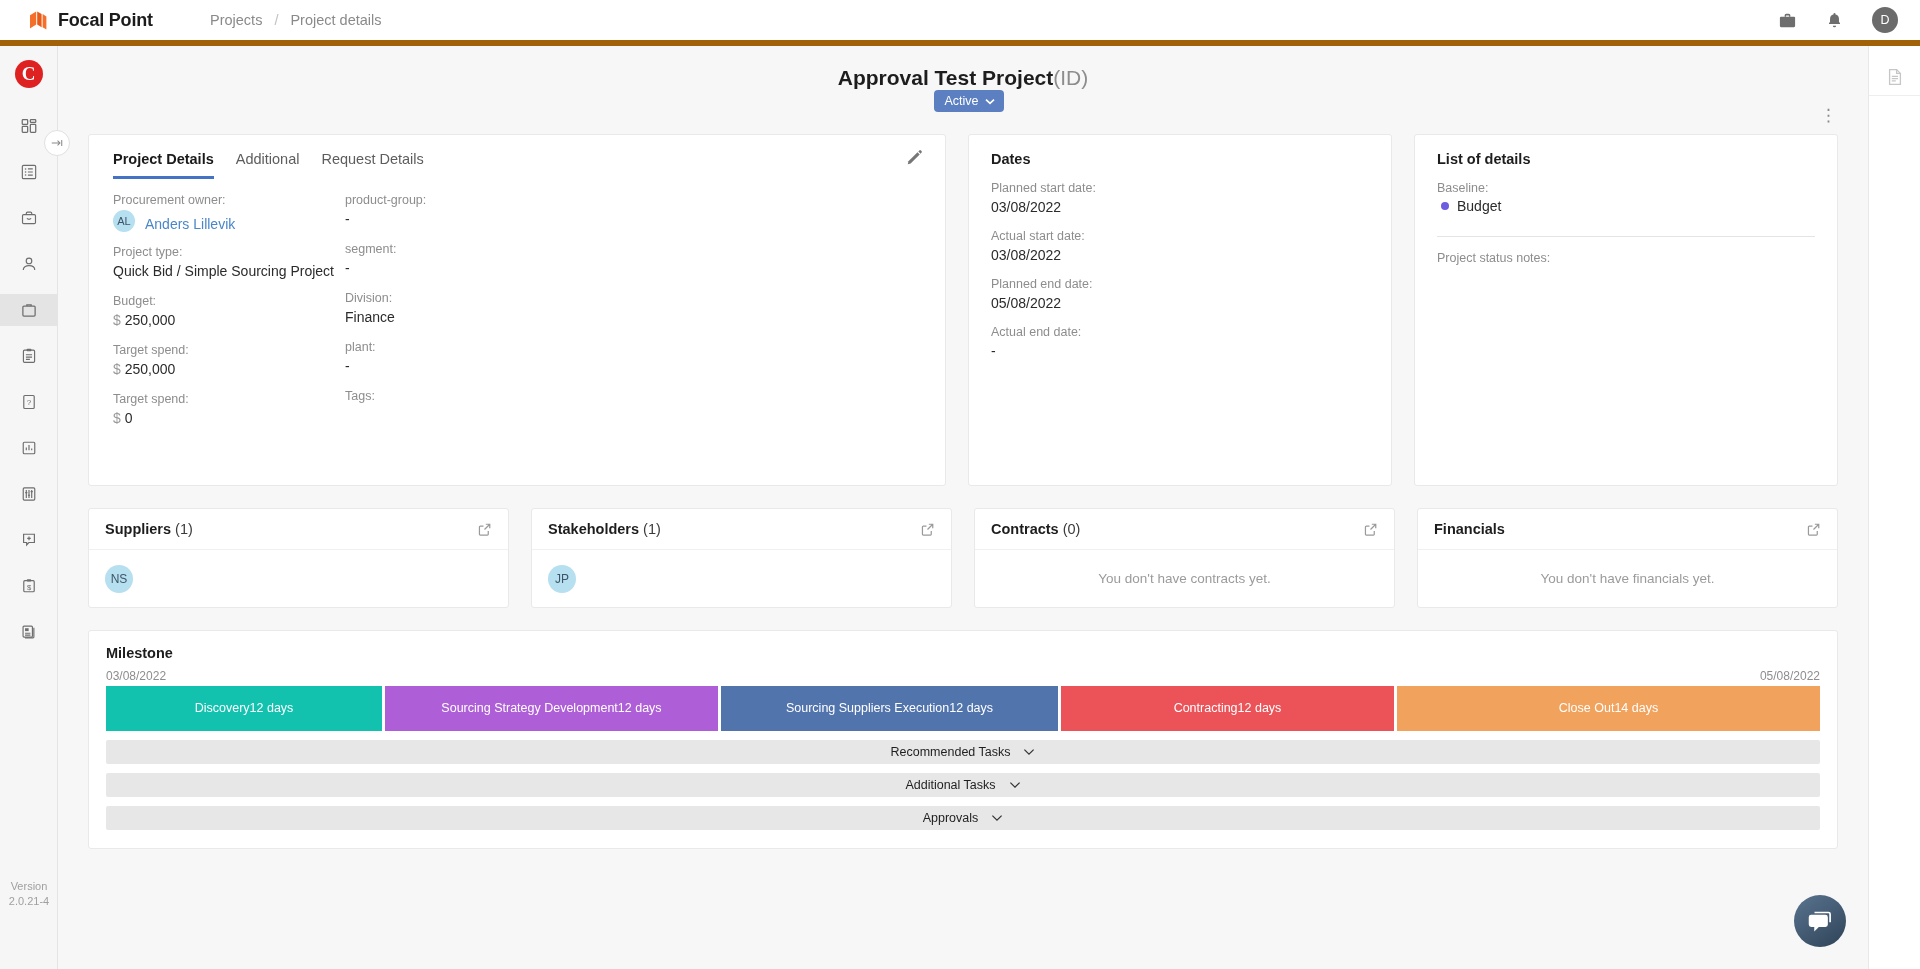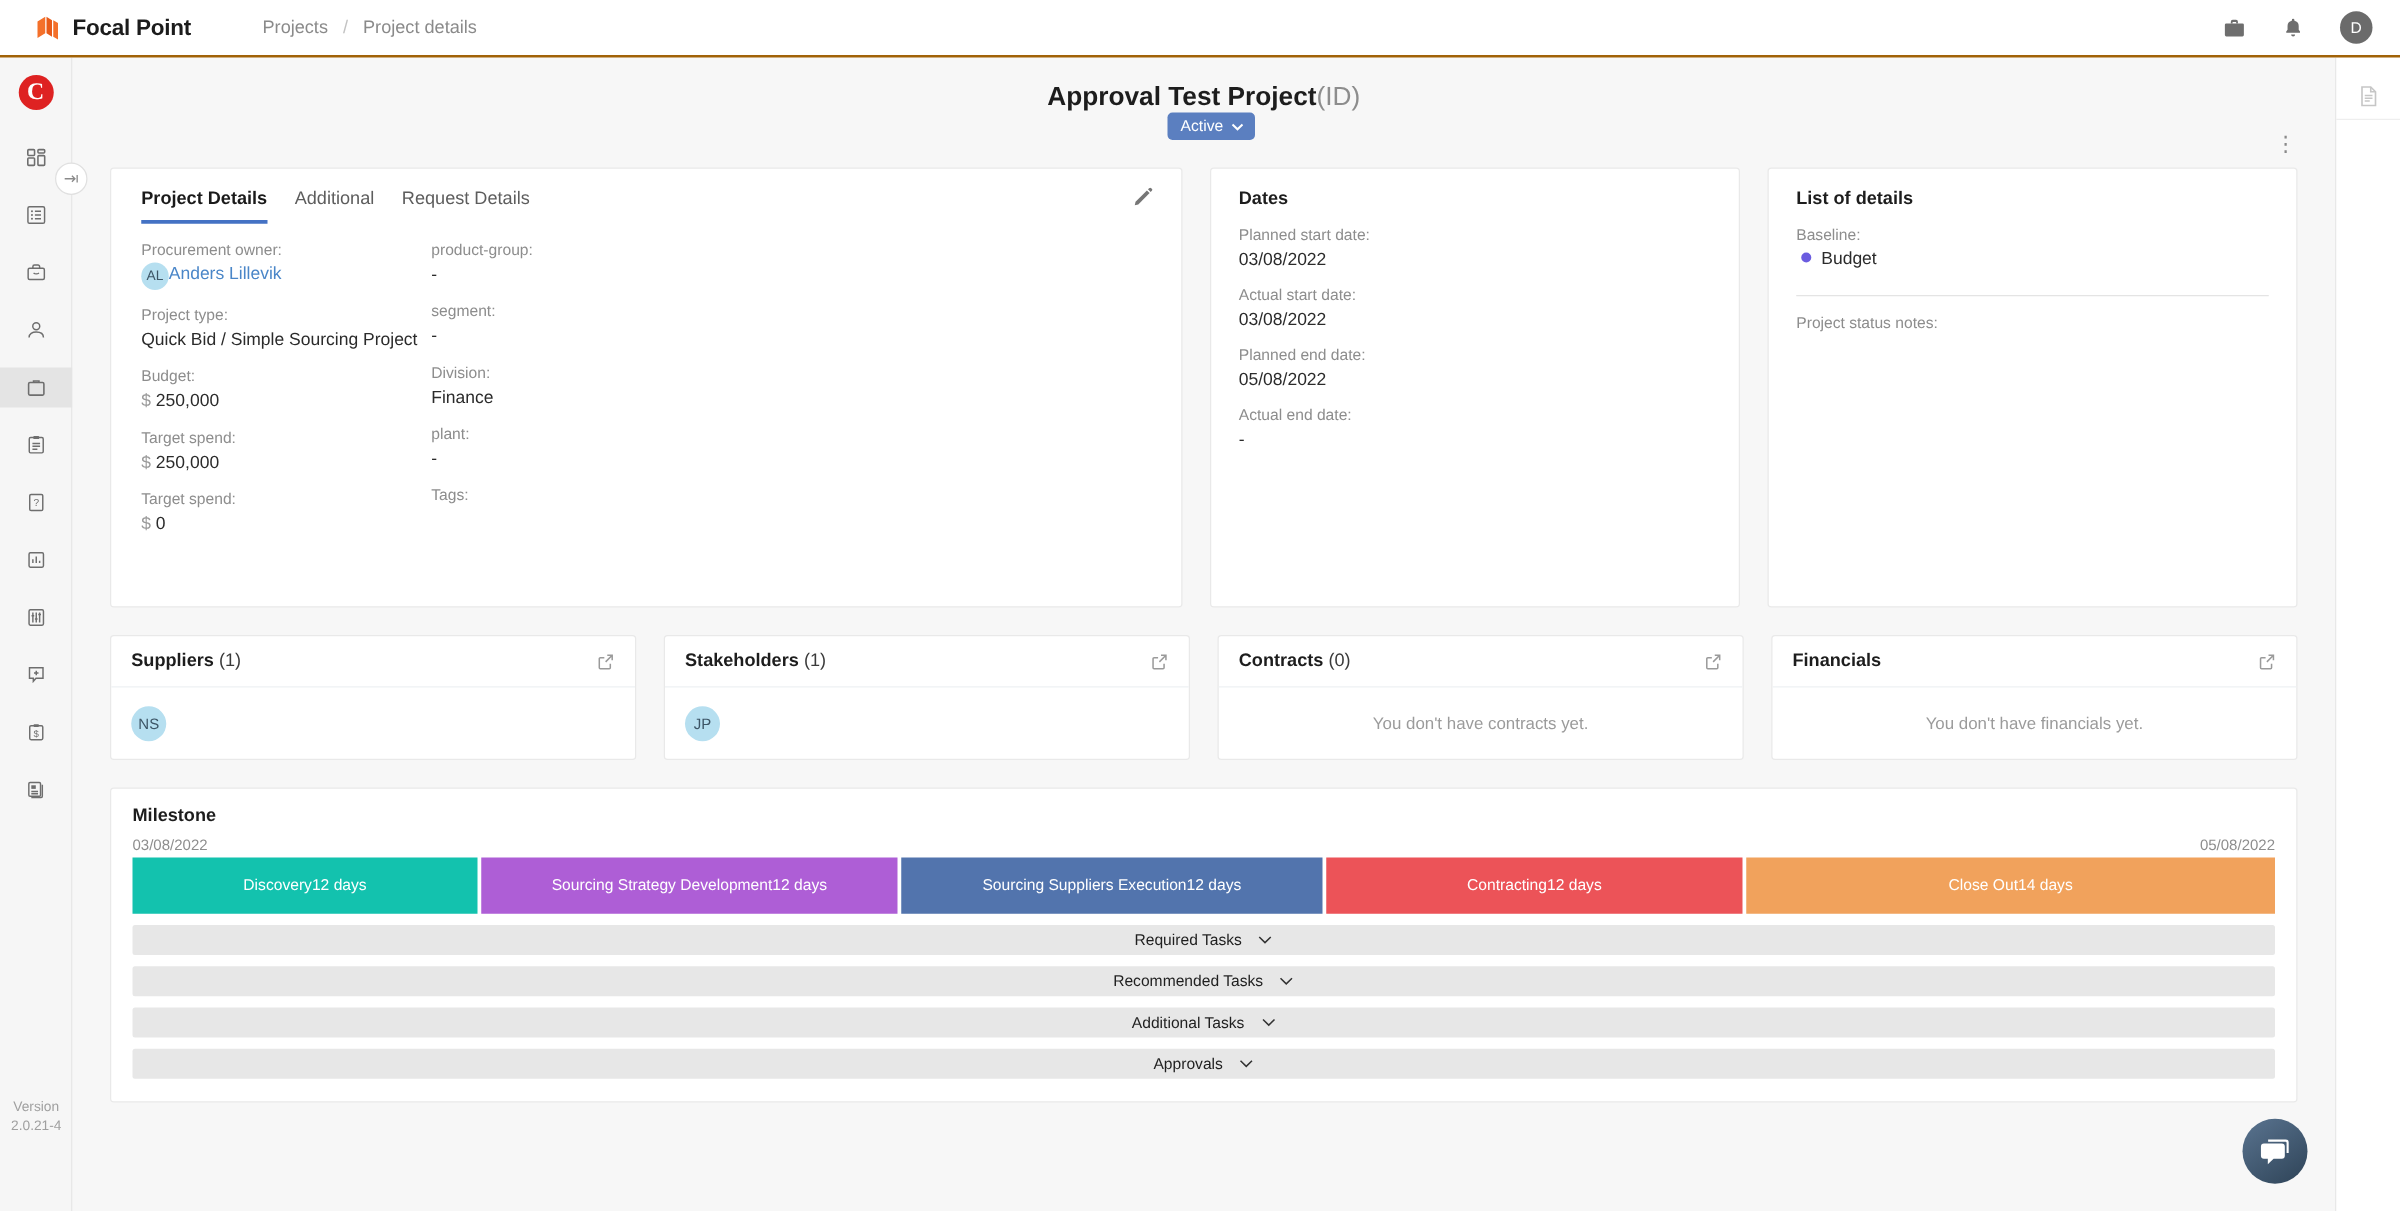--- a/index.html
+++ b/index.html
@@ -8,21 +8,21 @@
     font-family: "Liberation Sans", sans-serif;
     background: #f7f7f7;
     overflow: hidden;
     color: #333;
   }
 
   
   .topbar {
     height: 46px; background: #ffffff;
     display: flex; align-items: center;
-    border-bottom: 2px solid #a16207;
+    border-bottom: 6px solid #a16207;
     position: relative; z-index: 20;
   }
   .brand { display: flex; align-items: center; gap: 9px; padding-left: 27px; width: 210px; }
   .brand-mark { width: 22px; height: 22px; position: relative; }
   .brand-name { font-size: 18px; font-weight: bold; color: #1c1c1c; letter-spacing: -0.2px; }
   .breadcrumb { display: flex; align-items: center; gap: 12px; font-size: 14.5px; color: #8a8a8a; }
   .breadcrumb .crumb { color: #8a8a8a; }
   .breadcrumb .crumb.active { color: #8a8a8a; }
   .breadcrumb .sep { color: #c2c2c2; }
   .topbar-right { margin-left: auto; display: flex; align-items: center; gap: 28px; padding-right: 22px; }
@@ -113,21 +113,21 @@
   }
   .tab.active { color: #1a1a1a; font-weight: bold; border-bottom: 3px solid #4472c4; }
   .pencil { position: absolute; right: 22px; top: 14px; color: #767676; cursor: pointer; }
   .detail-body { display: flex; padding: 14px 24px 0 24px; }
   .col-a { width: 232px; }
   .col-b { width: 300px; }
   .field { margin-bottom: 13px; }
   .flabel { font-size: 12.5px; color: #8d8d8d; margin-bottom: 3px; }
   .fvalue { font-size: 14px; color: #2b2b2b; line-height: 19px; }
   .fvalue .cur { color: #9a9a9a; }
-  .owner { display: flex; align-items: flex-start; }
+  .owner { display: flex; align-items: flex-end; gap: 10px; }
   .av-sm {
     width: 22px; height: 22px; border-radius: 50%; background: #b6dff0;
     color: #3d5566; font-size: 11px; display: flex; align-items: center; justify-content: center;
   }
   .owner-name { font-size: 14px; color: #4a86c8; }
 
   
   .c-dates { flex: 0 0 424px; padding: 16px 22px; height: 352px; }
   .c-status { flex: 1 1 auto; padding: 16px 22px; height: 352px; }
   .card-title { font-size: 14.5px; font-weight: bold; color: #1d1d1d; margin-bottom: 14px; }
@@ -556,28 +556,20 @@
             <span>Contracting</span>
             <span>12 days</span>
           </div>
           <div class="ms-seg" style="background:#f1a25c; flex:1 1 auto;">
             <span>Close Out</span>
             <span>14 days</span>
           </div>
         </div>
 
         <div class="acc">
-          <span>Required Tasks</span>
-          <span>
-            <svg width="12" height="8" viewBox="0 0 12 8" fill="none" stroke="#333" stroke-width="1.2">
-                <path d="M1.4 1.6 6 6.1 10.6 1.6"></path>
-              </svg>
-          </span>
-        </div>
-        <div class="acc">
           <span>Recommended Tasks</span>
           <span>
             <svg width="12" height="8" viewBox="0 0 12 8" fill="none" stroke="#333" stroke-width="1.2">
                 <path d="M1.4 1.6 6 6.1 10.6 1.6"></path>
               </svg>
           </span>
         </div>
         <div class="acc">
           <span>Additional Tasks</span>
           <span>

